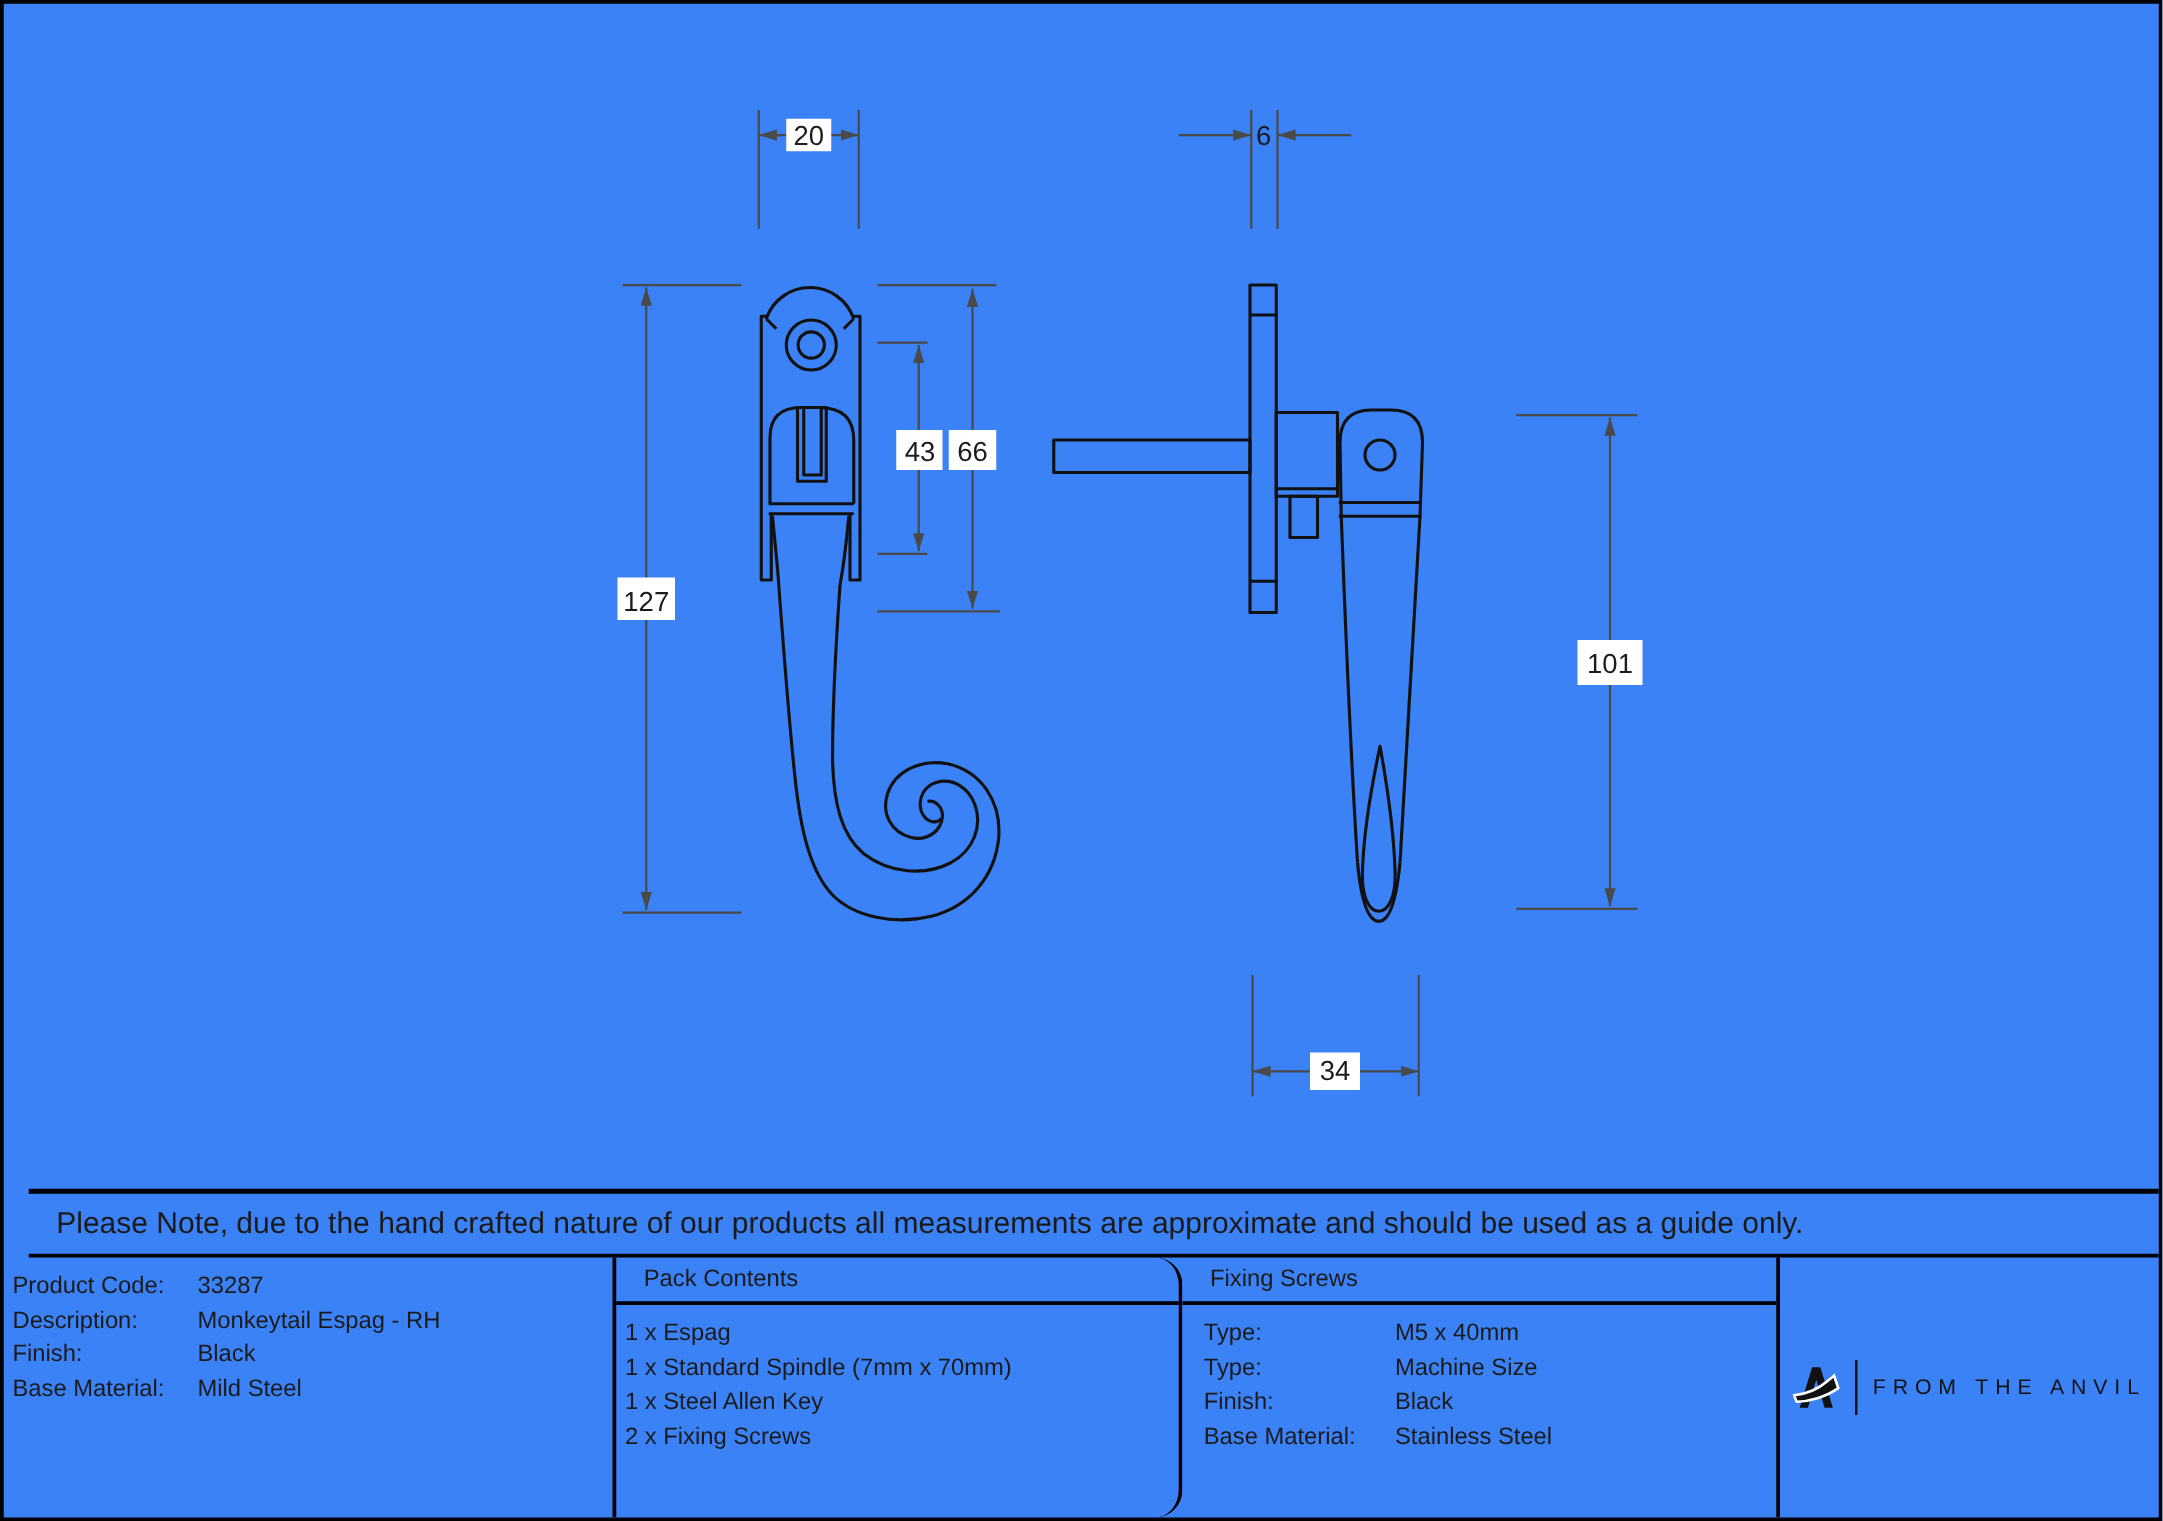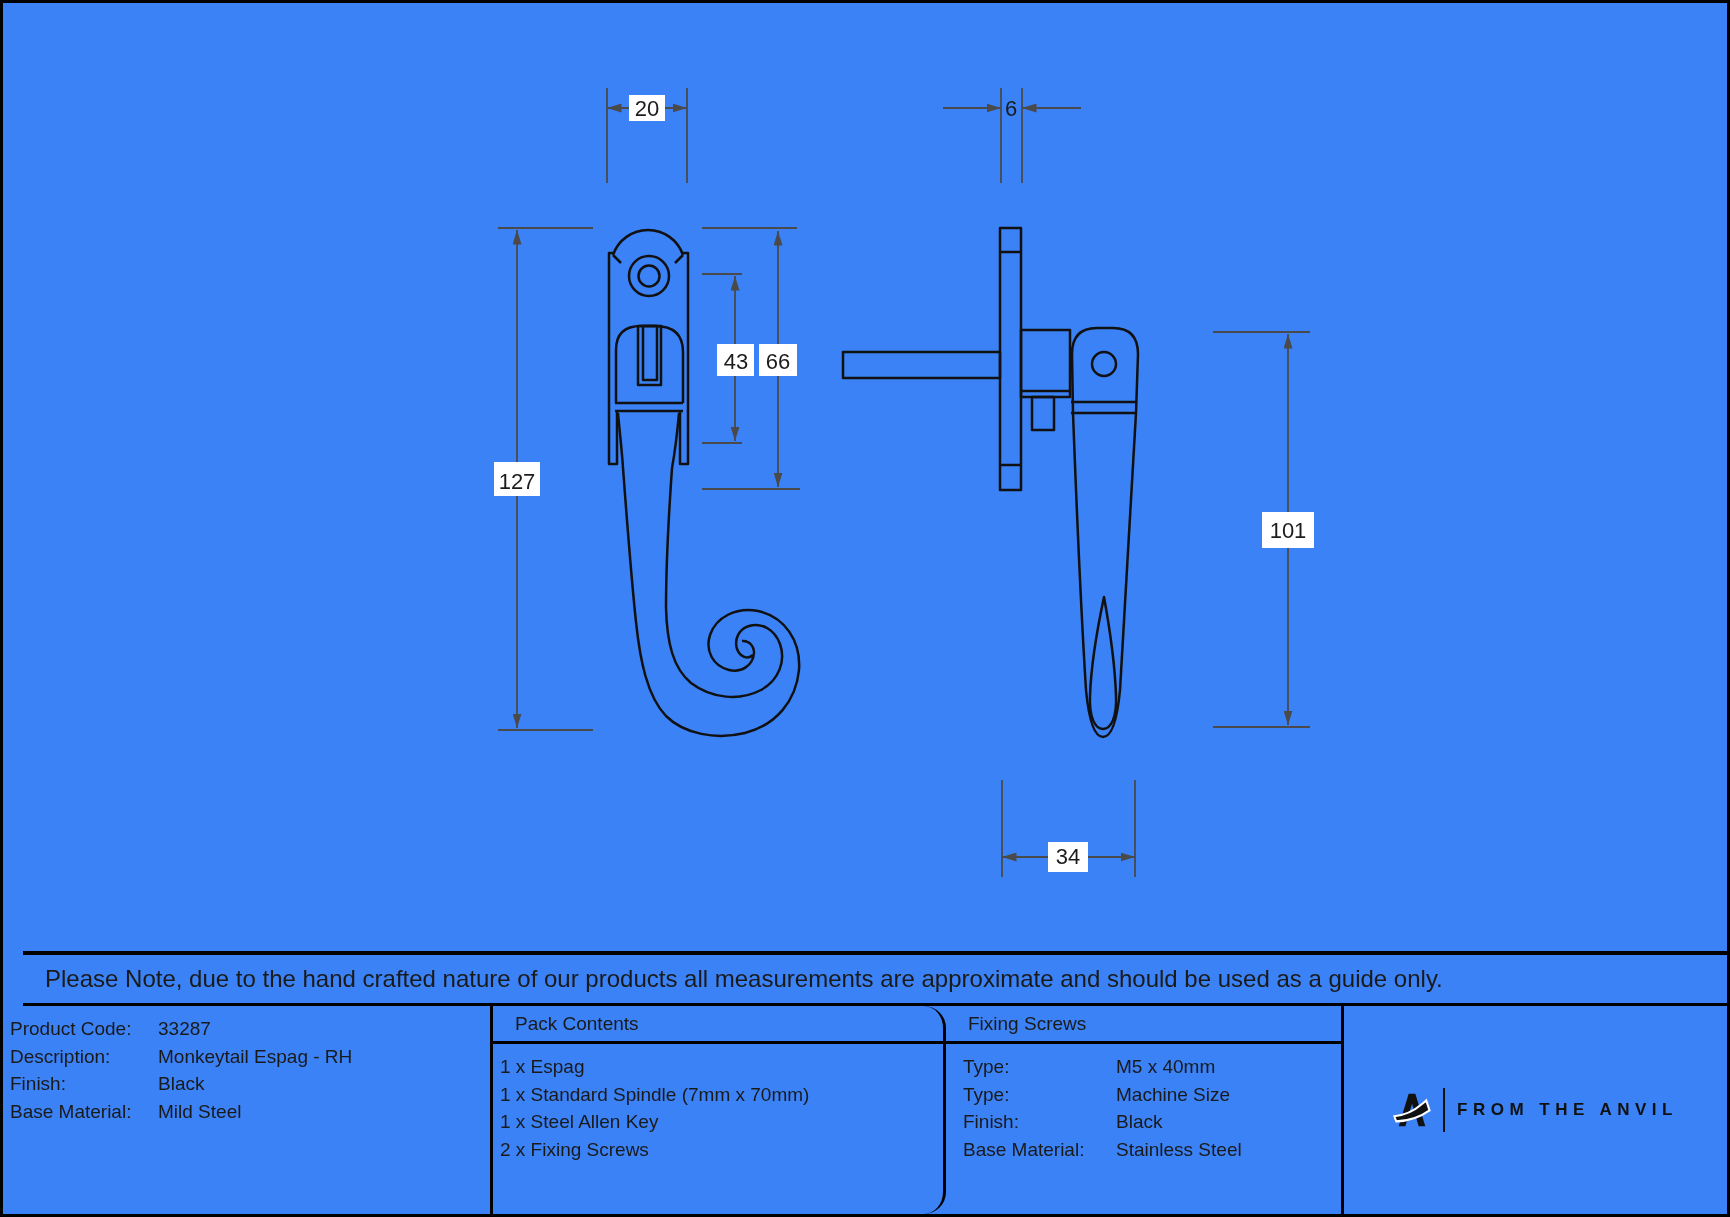--- a/index.html
+++ b/index.html
@@ -39,21 +39,21 @@
     display: flex;
   }
   .col {
     box-sizing: border-box;
     border-right: 3px solid #000;
     display: flex;
     flex-direction: column;
   }
   .col-product { width: 490px; }
   .col-pack    { width: 453px; border-radius: 22px; }
-  .col-screws  { width: 398px; }
+  .col-screws  { width: 478px; }
   .col-brand   { flex: 1; border-right: none; justify-content: center; align-items: center; }
   .col-header {
     height: 38px;
     box-sizing: border-box;
     border-bottom: 3px solid #000;
     display: flex;
     align-items: center;
     padding-left: 22px;
     font-size: 19px;
     flex: none;
@@ -75,21 +75,20 @@
   .brand-divider {
     width: 2px;
     height: 44px;
     background: #111;
   }
   .brand-name {
     font-size: 17px;
     letter-spacing: 5.5px;
     color: #111;
     white-space: nowrap;
-    font-weight: bold;
   }
 </style>
 </head>
 <body>
 
 <div class="sheet">
 
   <svg class="drawing-area" width="1724" height="948" viewBox="3 3 1724 948" xmlns="http://www.w3.org/2000/svg">
     <defs>
       <marker id="arr" markerUnits="userSpaceOnUse" markerWidth="15" markerHeight="9" refX="14.5" refY="4.5" orient="auto-start-reverse">

